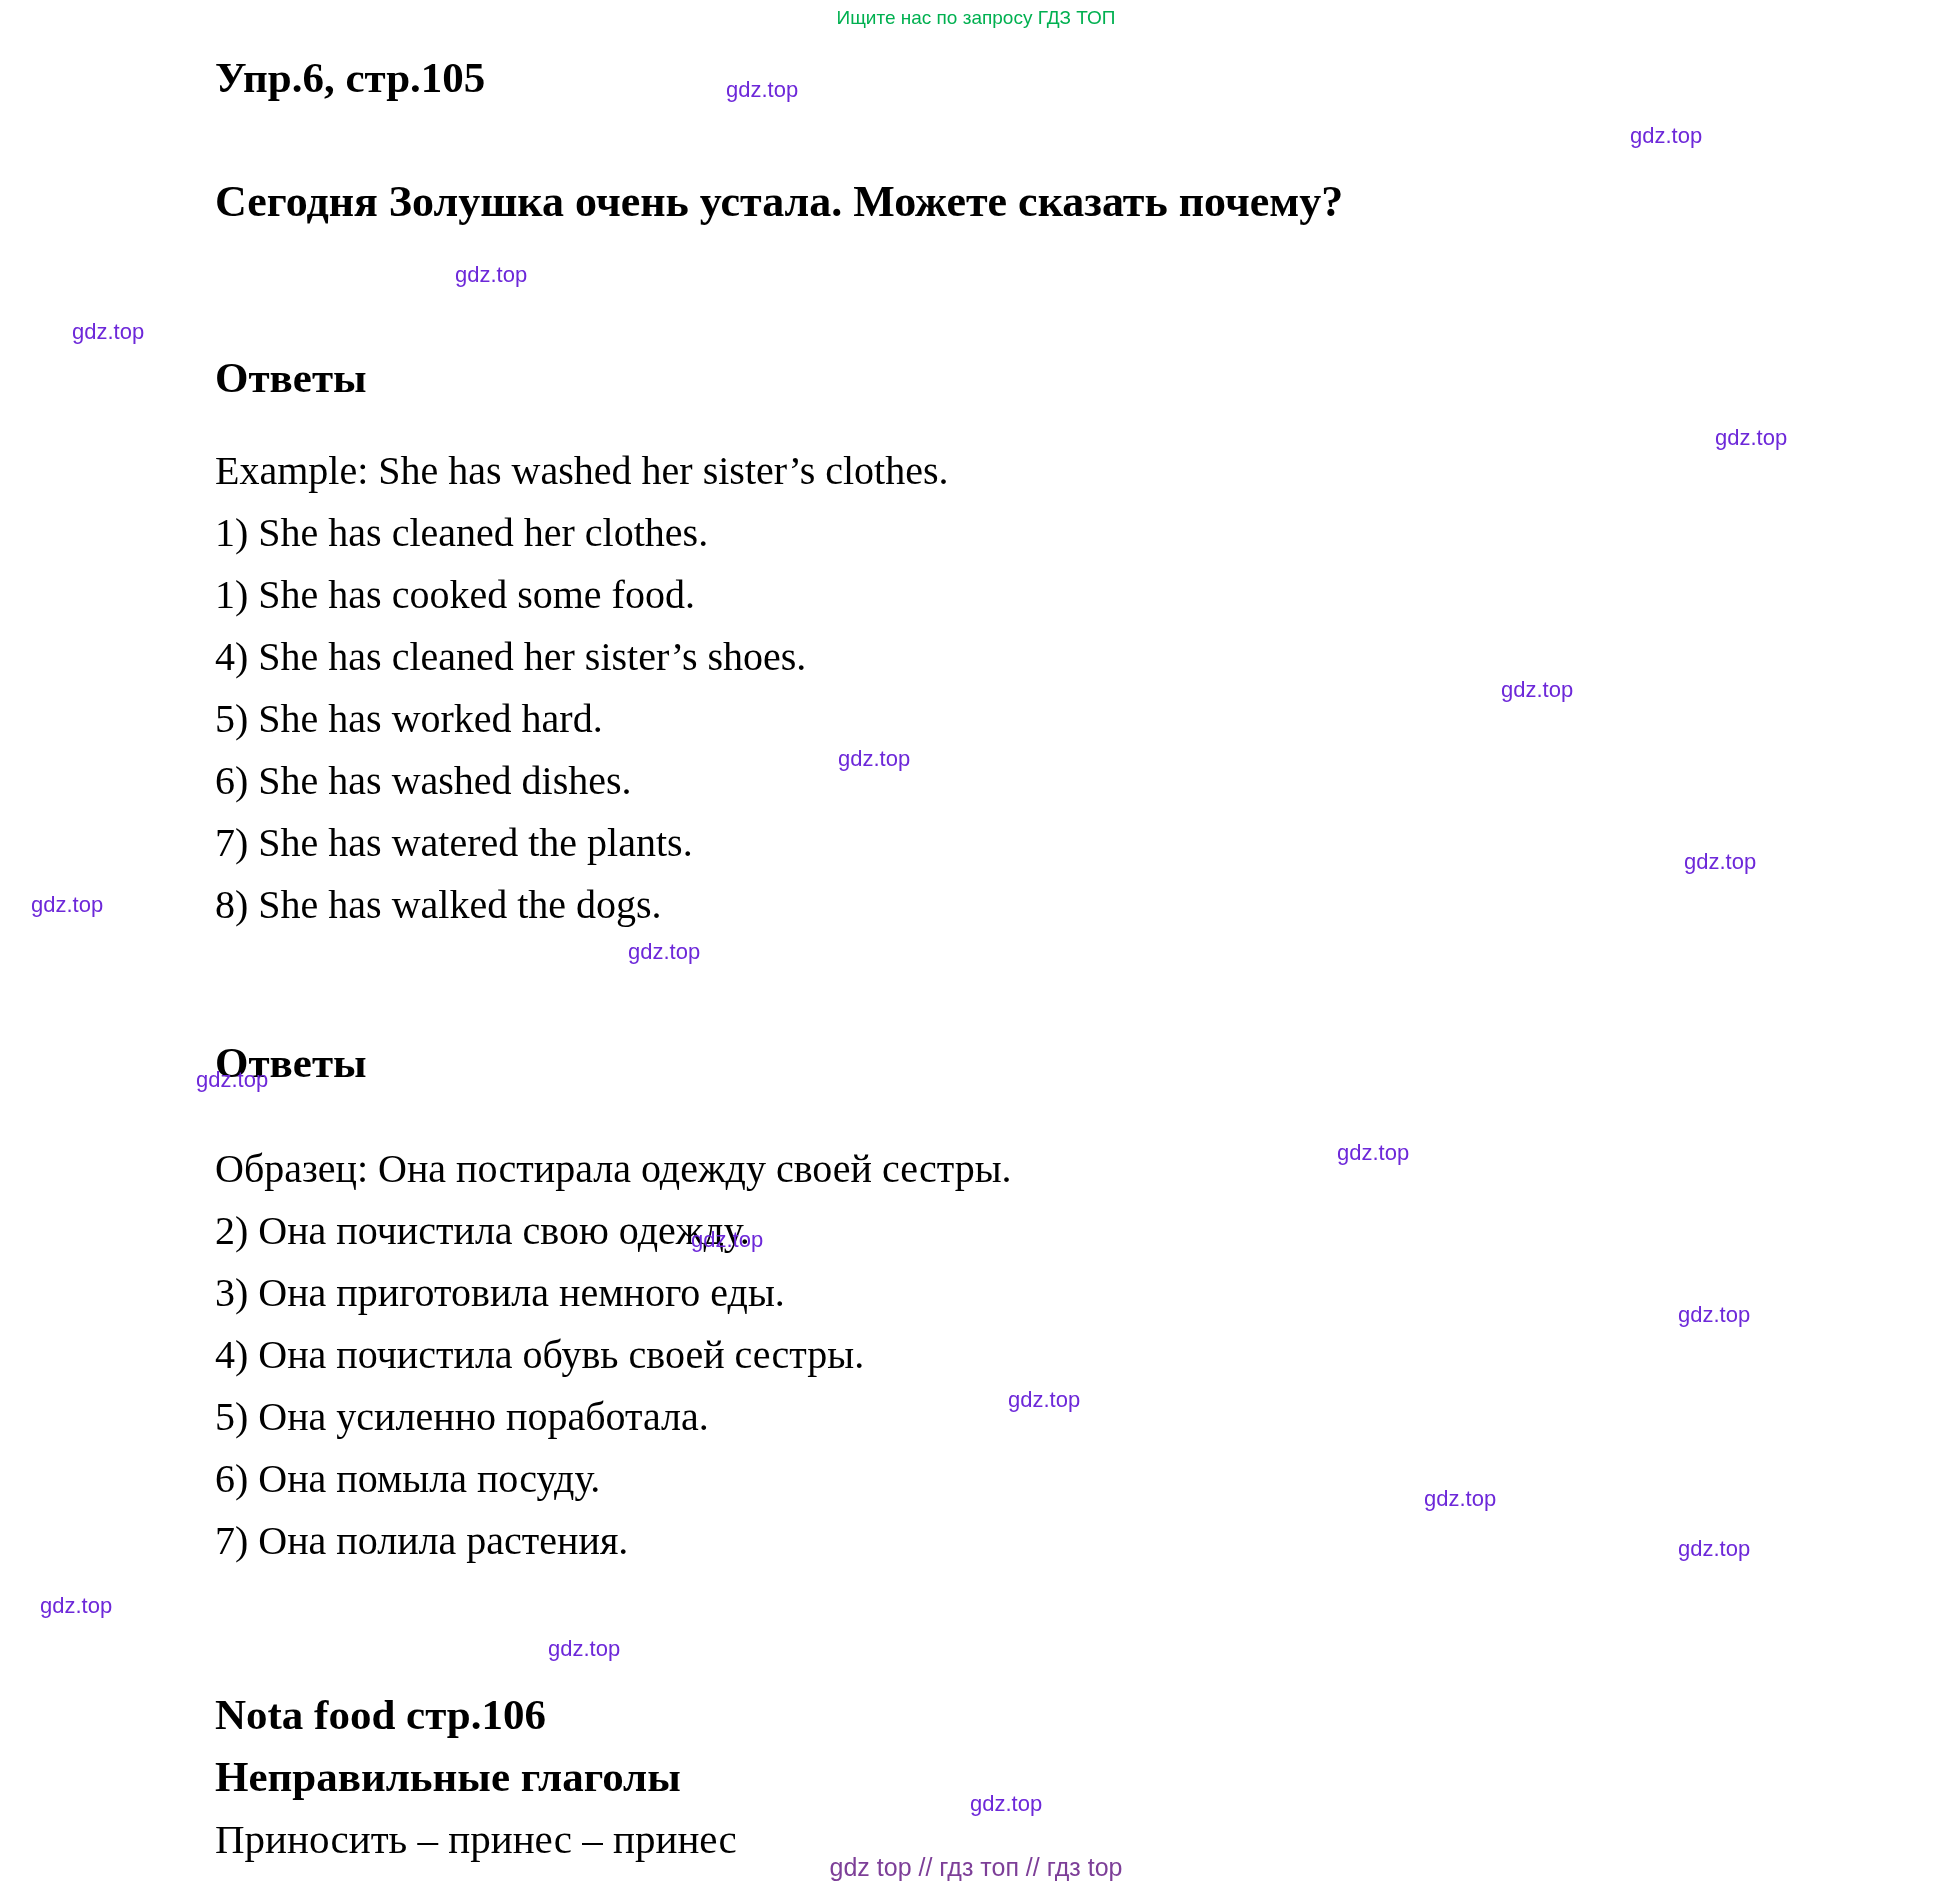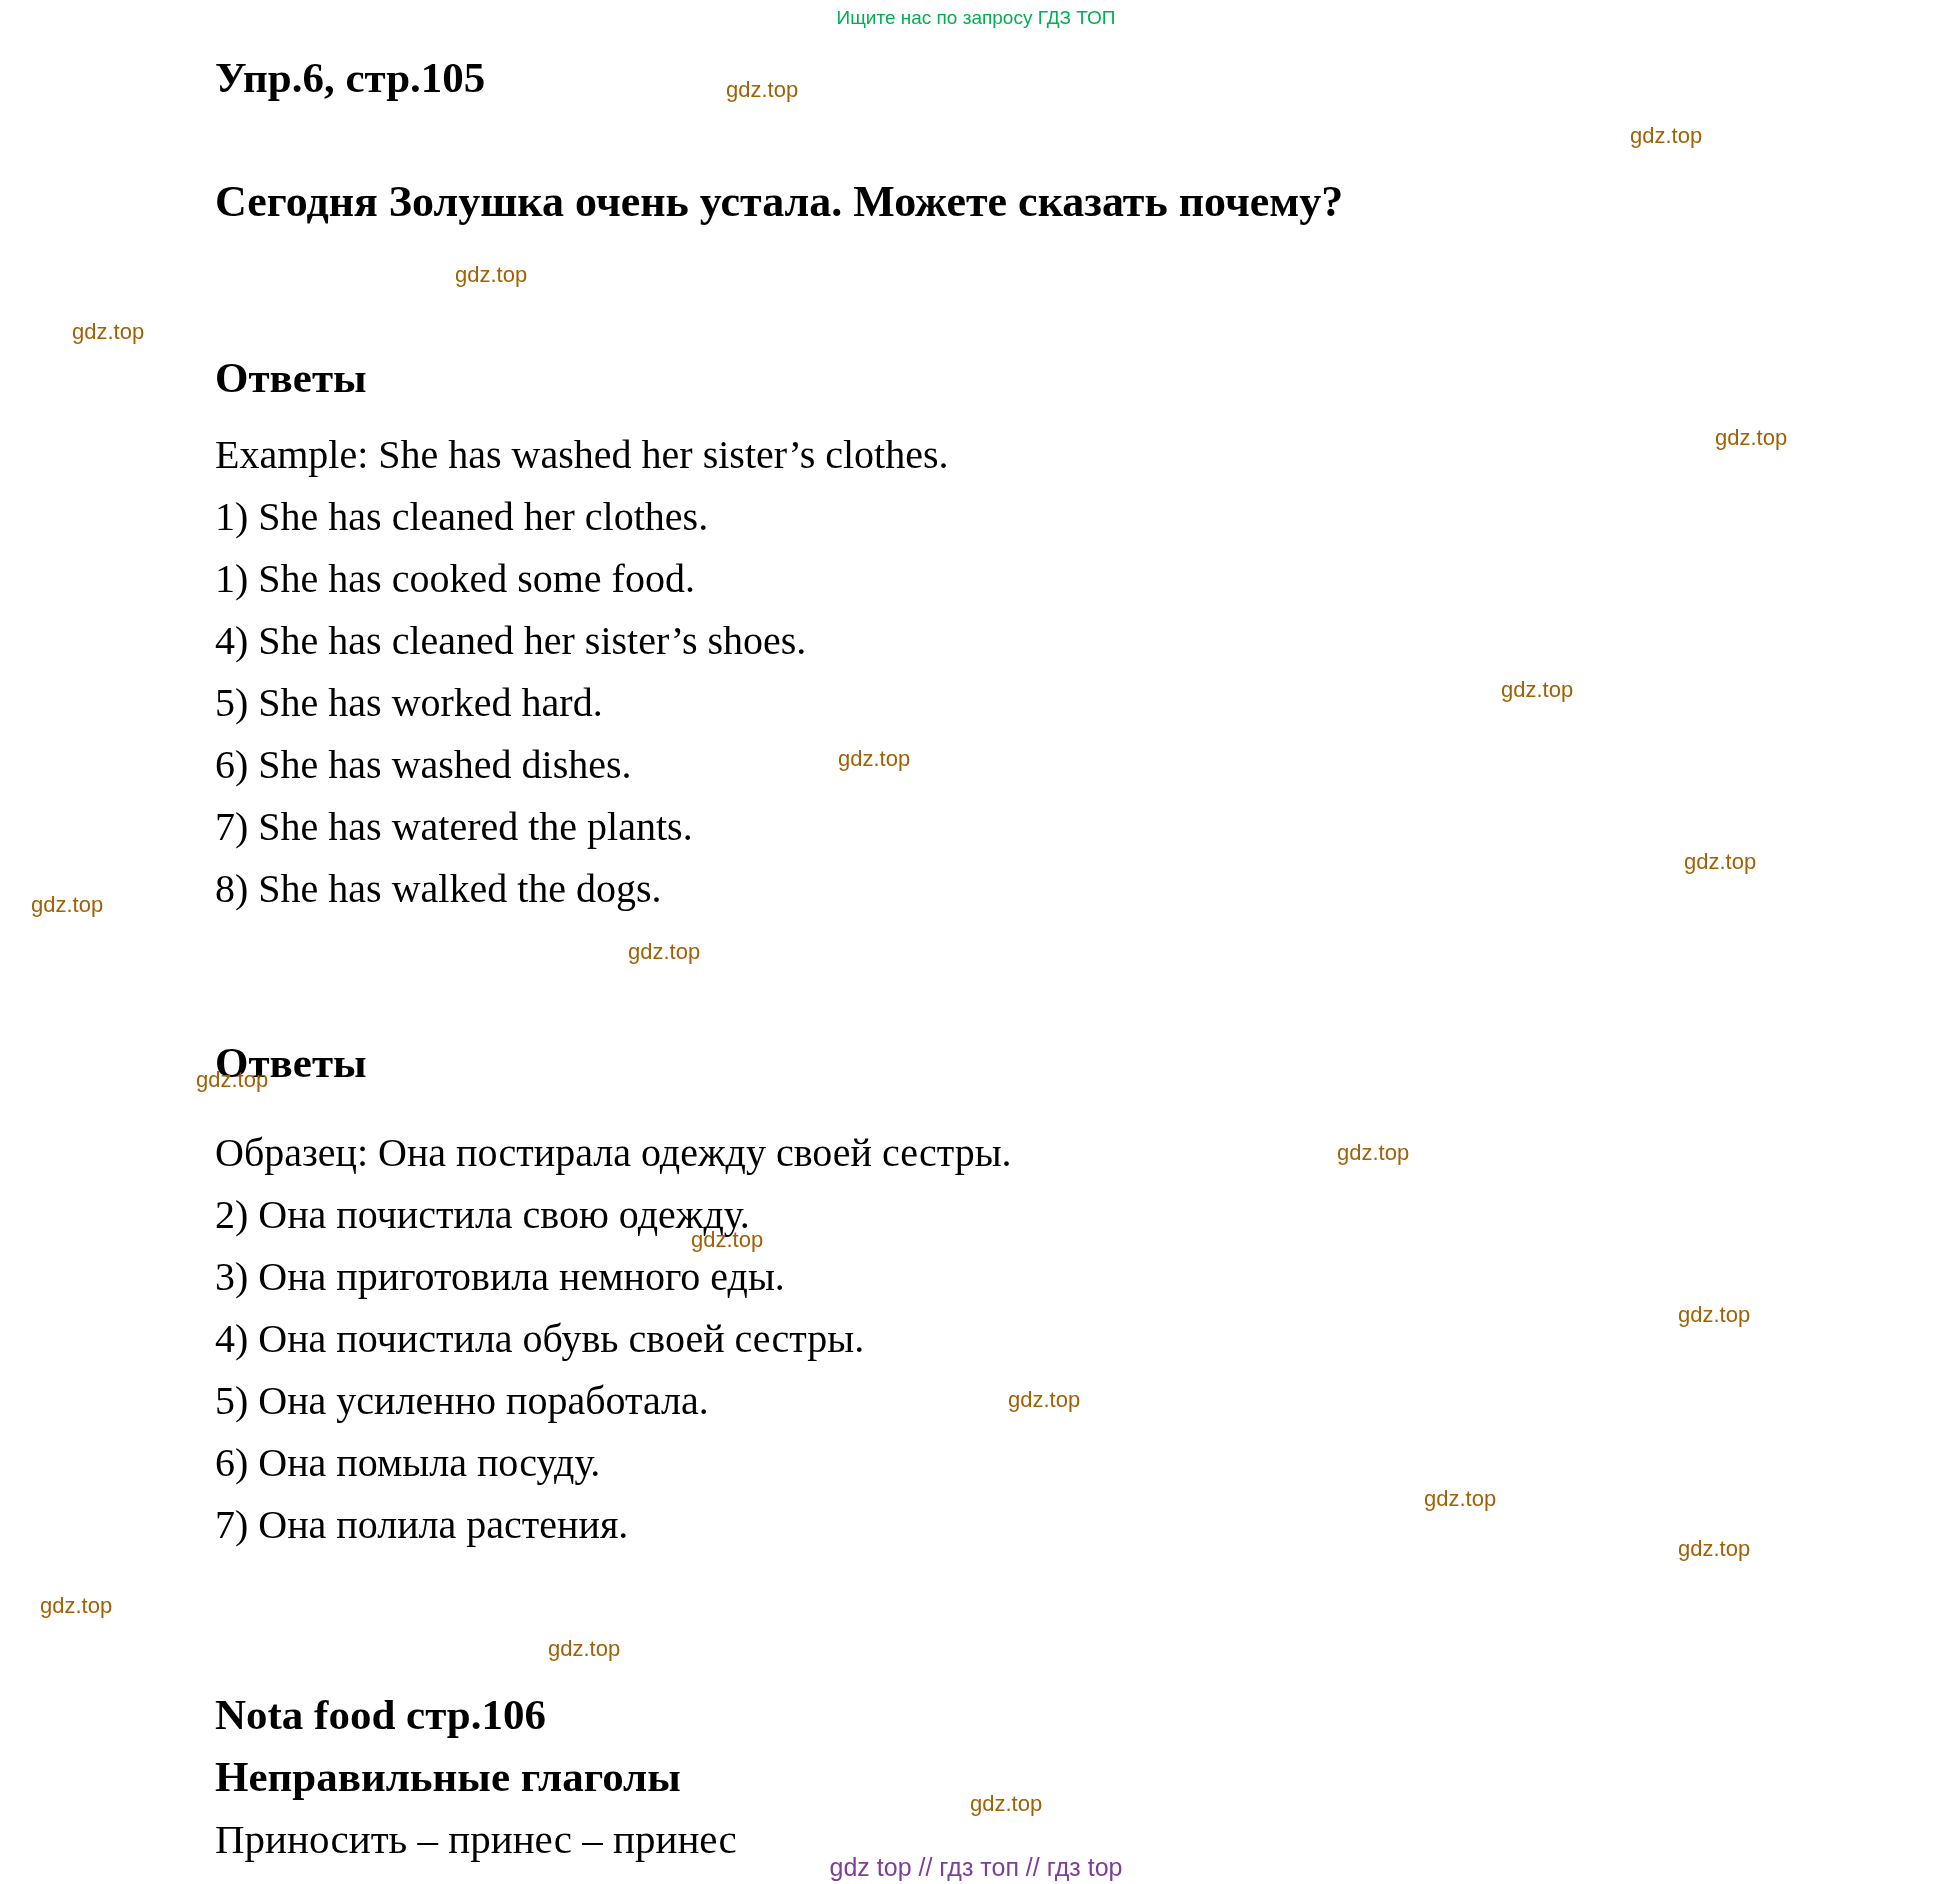--- a/index.html
+++ b/index.html
@@ -19,42 +19,42 @@
     width: 100%;
     text-align: center;
     font-family: "Liberation Sans", sans-serif;
     font-size: 19px;
     color: #00b050;
   }
   .wm {
     position: absolute;
     font-family: "Liberation Sans", sans-serif;
     font-size: 22px;
-    color: #a16207;
+    color: #6d28d9;
     white-space: nowrap;
   }
   .h1 {
     position: absolute;
     left: 215px;
     top: 53px;
     font-size: 43px;
     font-weight: bold;
   }
   .task {
     position: absolute;
     left: 215px;
     top: 176px;
     width: 1515px;
     font-size: 44px;
     font-weight: bold;
   }
   .subhead { position: absolute; left: 215px; font-size: 43px; font-weight: bold; margin-top: 44px; }
   .subhead-en { top: 309px; }
   .subhead-ru { top: 994px; }
-  .answer-list { position: absolute; left: 215px; font-size: 40px; }
+  .answer-list { position: absolute; left: 215px; font-size: 40px; margin-top: 16px; }
   .list-en { top: 424px; line-height: 62px; }
   .list-ru { top: 1122px; line-height: 62px; }
   .answer-list .line { display: block; white-space: nowrap; }
   .nota { position: absolute; left: 215px; font-size: 43px; font-weight: bold; }
   .nota-line1 { top: 1690px; }
   .nota-line2 { top: 1752px; }
   .nota-line3 { top: 1815px; font-weight: normal; font-size: 41px; }
   .footer {
     position: absolute;
     top: 1853px;

